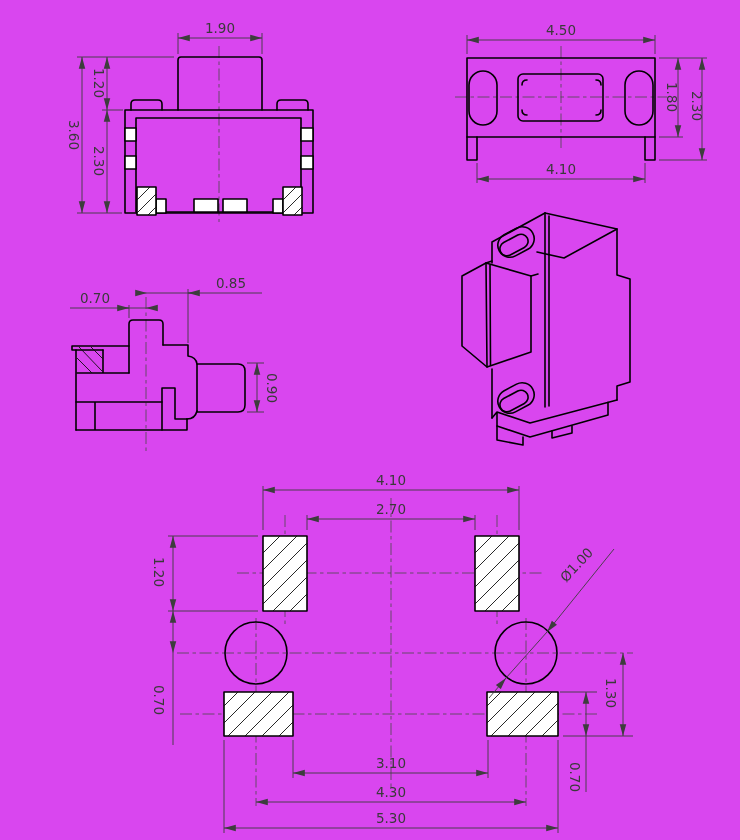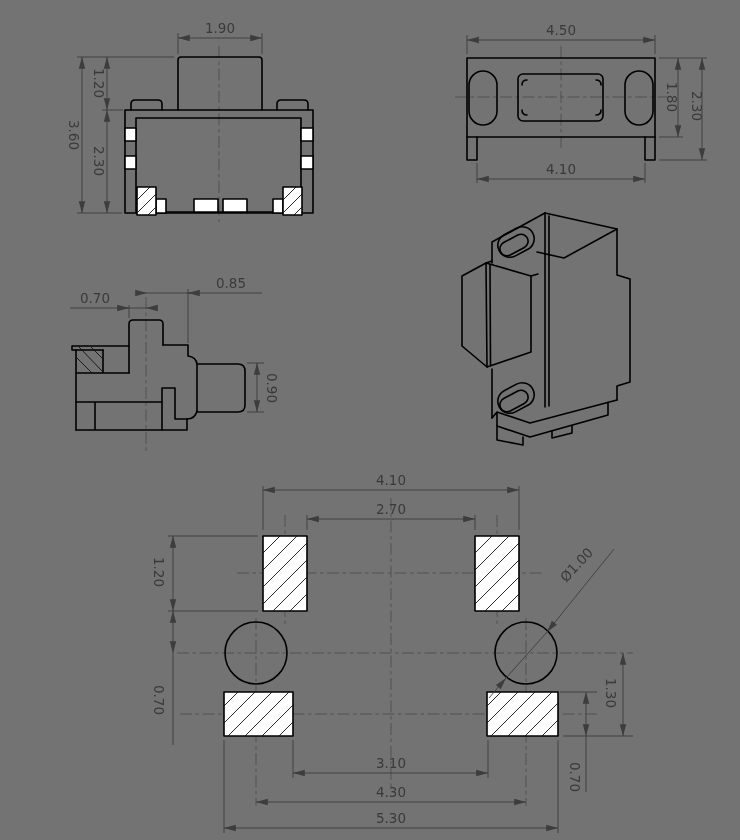--- a/index.html
+++ b/index.html
@@ -1,16 +1,16 @@
 <!DOCTYPE html>
 <html><head>
 <meta charset="utf-8">
 <style>
   html,body{margin:0;padding:0;background:#ffffff;}
-  .stage{position:relative;width:740px;height:840px;background:#737373;overflow:hidden;}
+  .stage{position:relative;width:740px;height:840px;background:#d946ef;overflow:hidden;}
   svg{position:absolute;left:0;top:0;}
   .ol{fill:none;stroke:#000000;stroke-width:1.6;stroke-linejoin:round;stroke-linecap:round;}
   .olf{fill:#ffffff;stroke:#000000;stroke-width:1.6;stroke-linejoin:round;}
   .dl{fill:none;stroke:#3d3d3d;stroke-width:0.9;stroke-linecap:butt;}
   .cl{fill:none;stroke:#4a4a4a;stroke-width:0.8;stroke-dasharray:12 3.5 3.5 3.5;}
   .hl{fill:none;stroke:#101010;stroke-width:0.9;}
   text.dm{font-family:"DejaVu Sans","Liberation Sans",sans-serif;font-size:13.5px;fill:#3a3a3a;text-anchor:middle;}
 </style>
 </head>
 <body>

